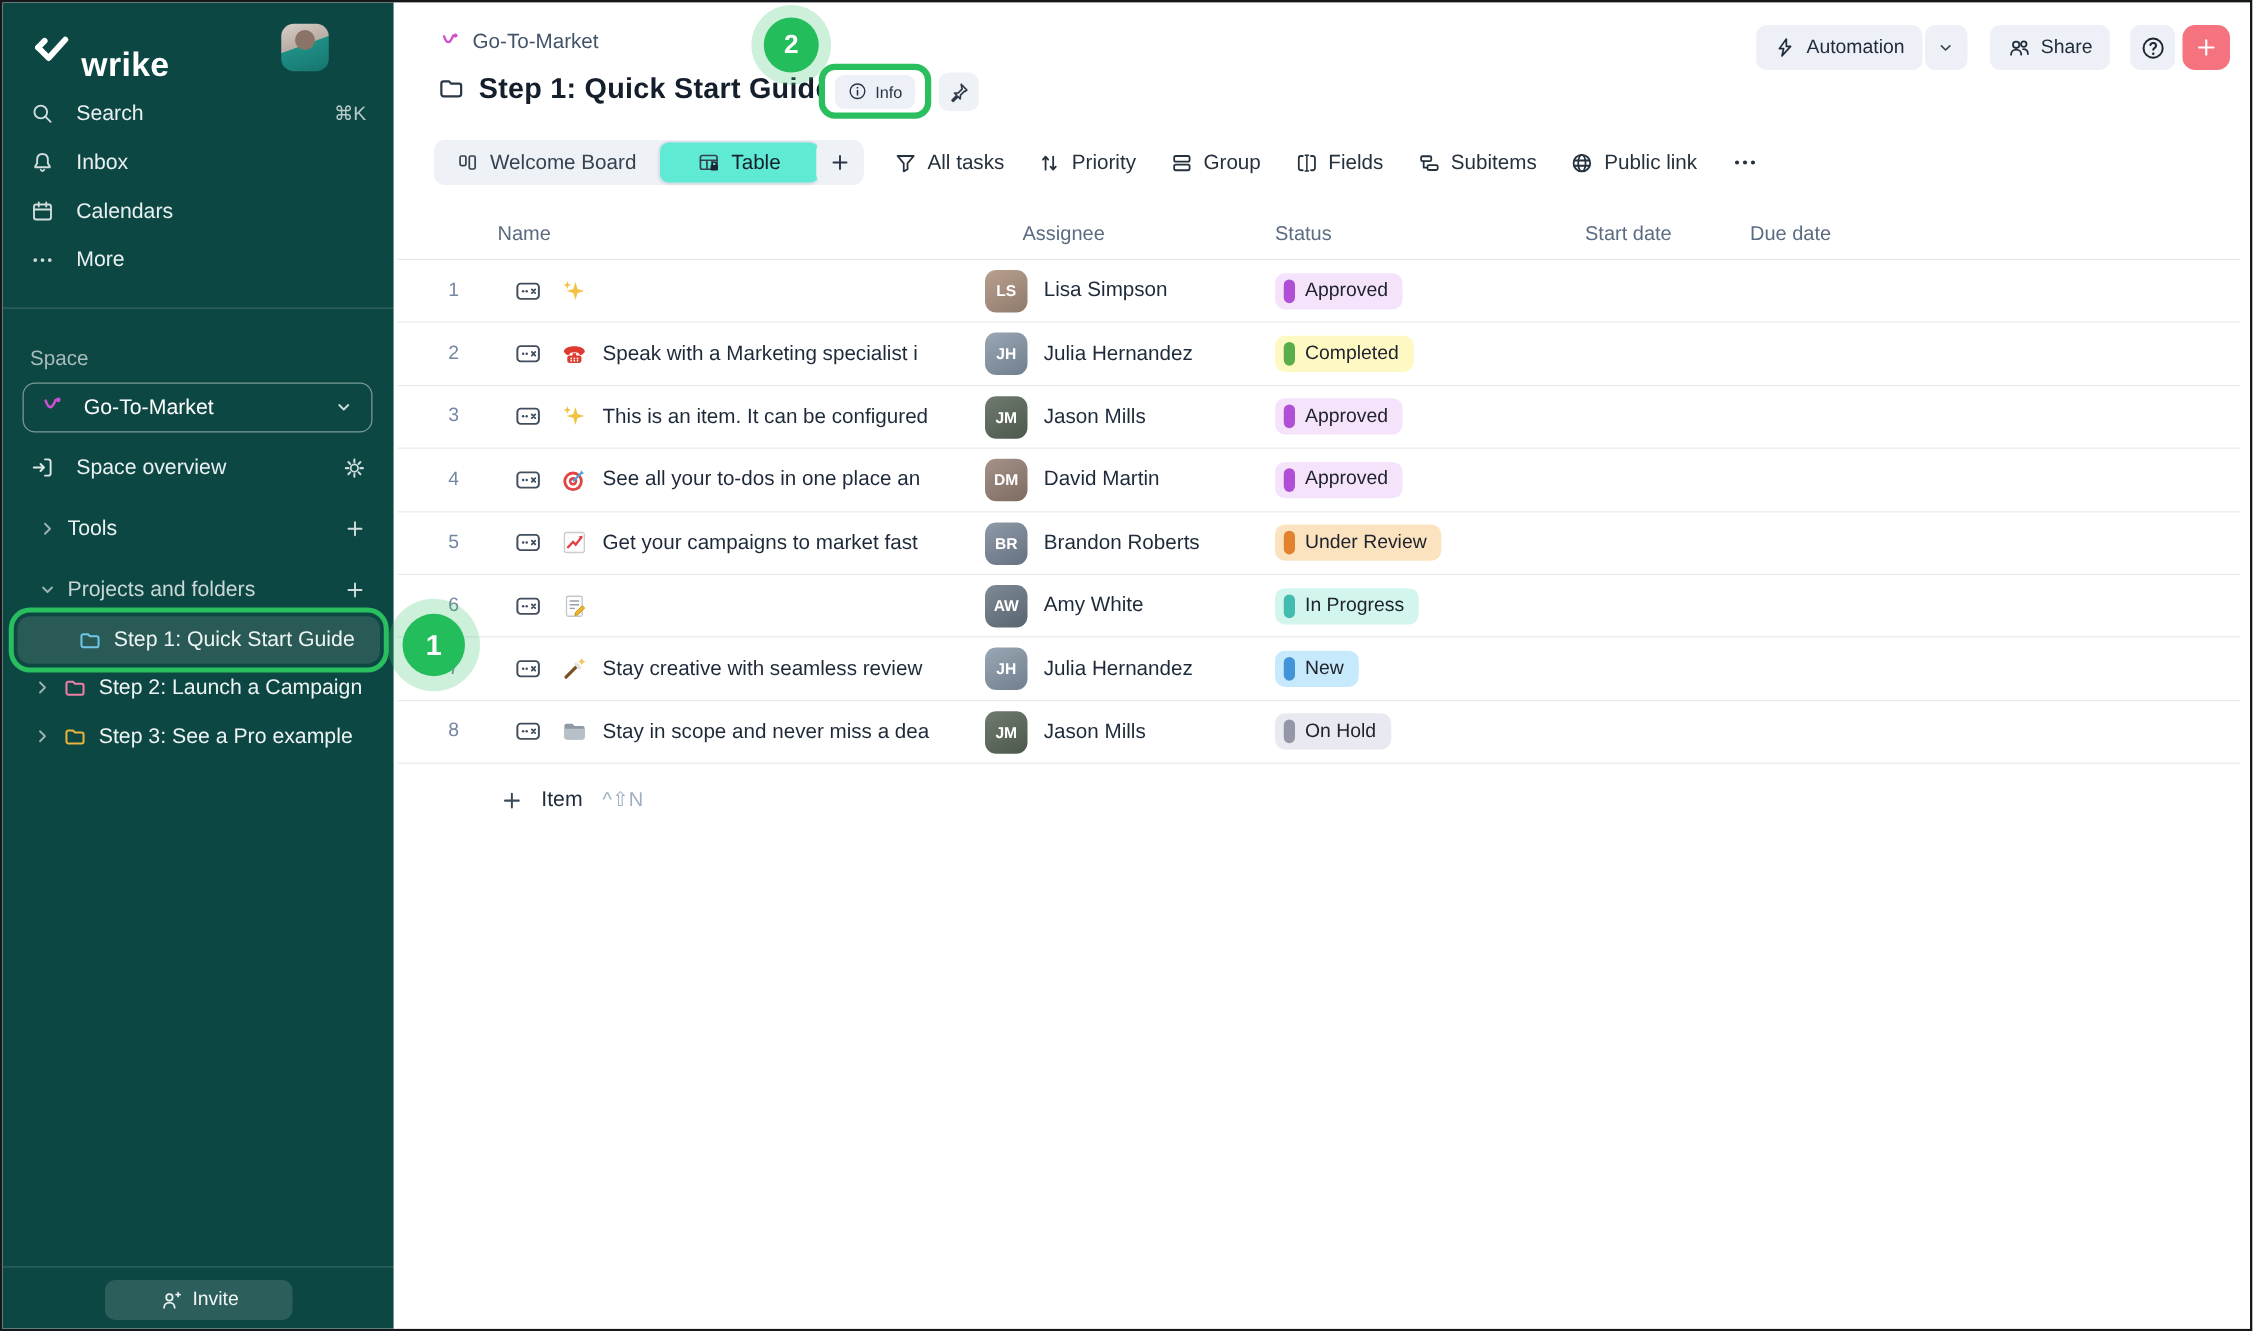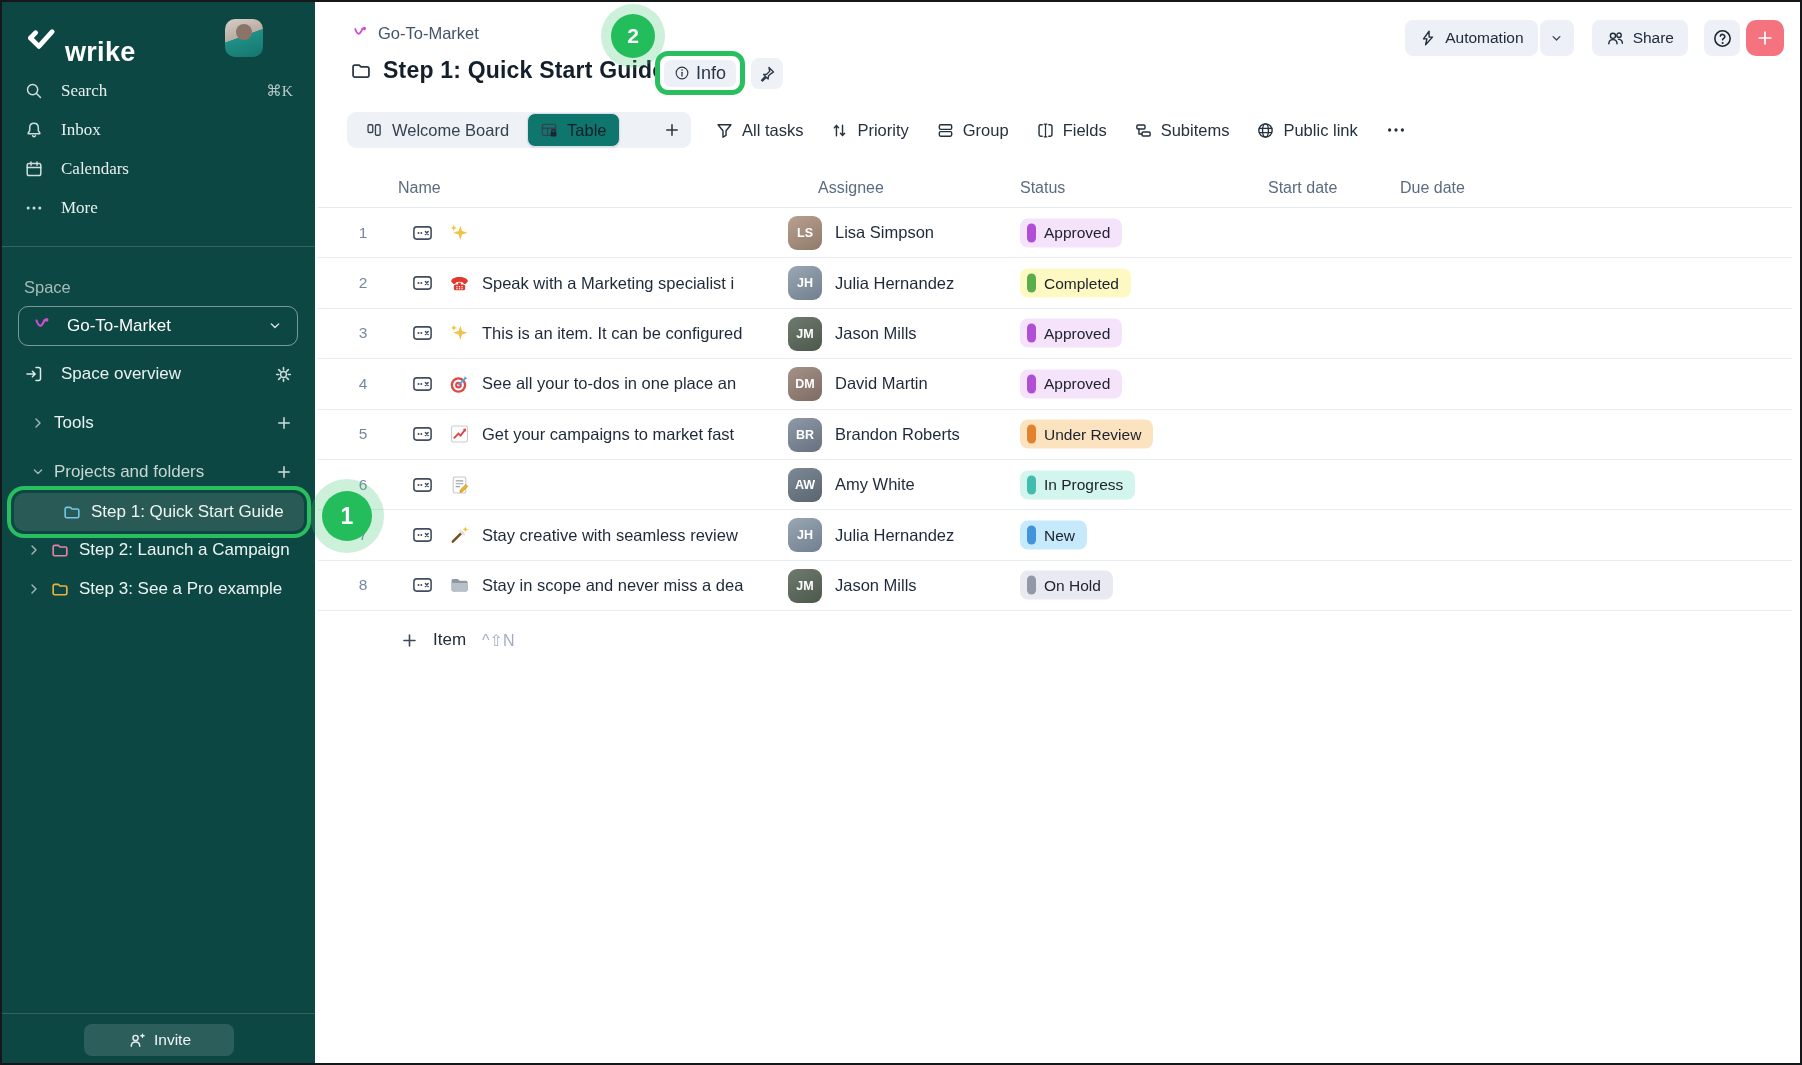--- a/index.html
+++ b/index.html
@@ -14,21 +14,21 @@
   .sb-row{position:absolute;left:0;width:100%;display:flex;align-items:center;padding:0 22px;height:38px;}
   .sb-logo{top:14px;height:44px;}
   .logo-ic{width:34px;height:28px;color:#fff;}
   .logo-text{font-size:27px;font-weight:700;color:#fff;margin-left:7px;letter-spacing:.3px;margin-top:28px;}
   .user-avatar{width:38px;height:38px;border-radius:10px;margin-left:auto;
       background:linear-gradient(160deg,#d8cfc6 0%,#b9aca4 45%,#1f8f86 46%,#15756d 100%);
       position:relative;overflow:hidden;}
   .user-avatar::after{content:"";position:absolute;left:11px;top:5px;width:16px;height:16px;border-radius:50%;
       background:#8a7468;}
   .collapse{width:18px;height:18px;color:#cfe0de;margin-left:12px;cursor:pointer;}
-  .nav-item{cursor:pointer;font-family:Liberation Serif, serif;}
+  .nav-item{cursor:pointer;}
   .nav-ic{width:20px;height:20px;color:#cfdedd;margin-right:17px;}
   .nav-label{font-size:17px;color:#e9f1f0;}
   .nav-shortcut{margin-left:auto;font-size:15.5px;color:#b9cbc9;}
   .sb-divider{position:absolute;left:0;width:100%;height:1px;background:rgba(255,255,255,.16);}
   .sb-section{font-size:16.5px;color:#a7bbb9;}
   .sb-dots{width:18px;height:18px;color:#cfdedd;margin-left:auto;cursor:pointer;}
   .space-pill{position:absolute;left:16px;top:304px;width:280px;height:40px;border:1px solid rgba(255,255,255,.45);
       border-radius:10px;display:flex;align-items:center;padding:0 14px;cursor:pointer;}
   .space-ic{width:22px;height:20px;}
   .space-name{font-size:17px;color:#fff;margin-left:12px;}
@@ -54,21 +54,21 @@
   .breadcrumb{position:absolute;left:37px;top:22px;display:flex;align-items:center;cursor:pointer;}
   .breadcrumb .ic{width:20px;height:18px;margin-right:6px;}
   .breadcrumb .bc-label{font-size:16.5px;color:#43546a;}
   .title-row{position:absolute;left:34px;top:55px;display:flex;align-items:center;}
   .title-folder{width:24px;height:22px;color:#2a3748;margin-right:10px;}
   .page-title{font-size:23px;font-weight:700;color:#141f2b;letter-spacing:.2px;}
   .info-hl{position:absolute;left:340px;top:49px;width:90px;height:44px;border:5px solid #2abf5e;border-radius:13px;
       display:flex;align-items:center;justify-content:center;background:#fff;}
   .info-btn{height:27px;padding:0 10px;border-radius:7px;background:#edf0f6;display:flex;align-items:center;cursor:pointer;}
   .info-btn .ic{width:16px;height:16px;color:#2a3645;margin-right:6px;}
-  .info-btn .lbl{font-size:18px;color:#2a3645;}
+  .info-btn .lbl{font-size:13px;color:#2a3645;}
   .pin-btn{position:absolute;left:436px;top:56px;width:32px;height:31px;border-radius:8px;background:#eef1f6;
       display:flex;align-items:center;justify-content:center;cursor:pointer;}
   .pin-btn .ic{width:18px;height:18px;color:#2e3a48;}
 
   .hdr-actions{position:absolute;right:16px;top:18px;height:36px;display:flex;align-items:center;}
   .btn-gray{height:36px;background:#edf0f6;border-radius:8px;display:flex;align-items:center;cursor:pointer;}
   .auto-main{padding:0 14px;}
   .auto-main .ic{width:18px;height:18px;color:#202c3a;margin-right:8px;}
   .btn-gray .lbl{font-size:15.5px;color:#202c3a;}
   .auto-chev{width:34px;justify-content:center;margin-left:2px;}
@@ -80,22 +80,22 @@
   .add-btn{width:38px;height:36px;border-radius:10px;background:#f4737e;display:flex;align-items:center;
       justify-content:center;margin-left:6px;cursor:pointer;}
   .add-btn .ic{width:20px;height:20px;color:#fff;}
 
   
   .seg{position:absolute;left:32px;top:110px;width:344px;height:36px;background:#eef1f6;border-radius:9px;
       display:flex;align-items:center;}
   .seg-item{display:flex;align-items:center;height:36px;padding:0 18px;cursor:pointer;}
   .seg-item .ic{width:18px;height:18px;color:#36424f;margin-right:9px;}
   .seg-item .lbl{font-size:16.5px;color:#36424f;white-space:nowrap;}
-  .seg-item.active{background:#0f766e;border:1px solid #d9dfe9;border-radius:8px;height:34px;margin:1px 1px 1px 0;
-      box-shadow:0 1px 2px rgba(20,30,45,.08);padding:0 12px;}
+  .seg-item.active{background:#5eead4;border:1px solid #d9dfe9;border-radius:8px;height:34px;margin:1px 1px 1px 0;
+      box-shadow:0 1px 2px rgba(20,30,45,.08);padding:0 30px;}
   .seg-item.active .lbl{color:#141f2b;}
   .view-plus{position:absolute;left:338px;top:110px;width:38px;height:36px;background:#eef1f6;border-radius:9px;
       display:flex;align-items:center;justify-content:center;cursor:pointer;}
   .view-plus .ic{width:18px;height:18px;color:#2a3645;}
   .filters{position:absolute;left:400px;top:110px;height:36px;display:flex;align-items:center;}
   .filter-item{display:flex;align-items:center;margin-right:27px;cursor:pointer;}
   .filter-item .ic{width:19px;height:19px;color:#25313d;margin-right:8px;}
   .filter-item .lbl{font-size:16.5px;color:#25313d;white-space:nowrap;}
   .filters .more{width:22px;height:22px;color:#25313d;cursor:pointer;}
 

